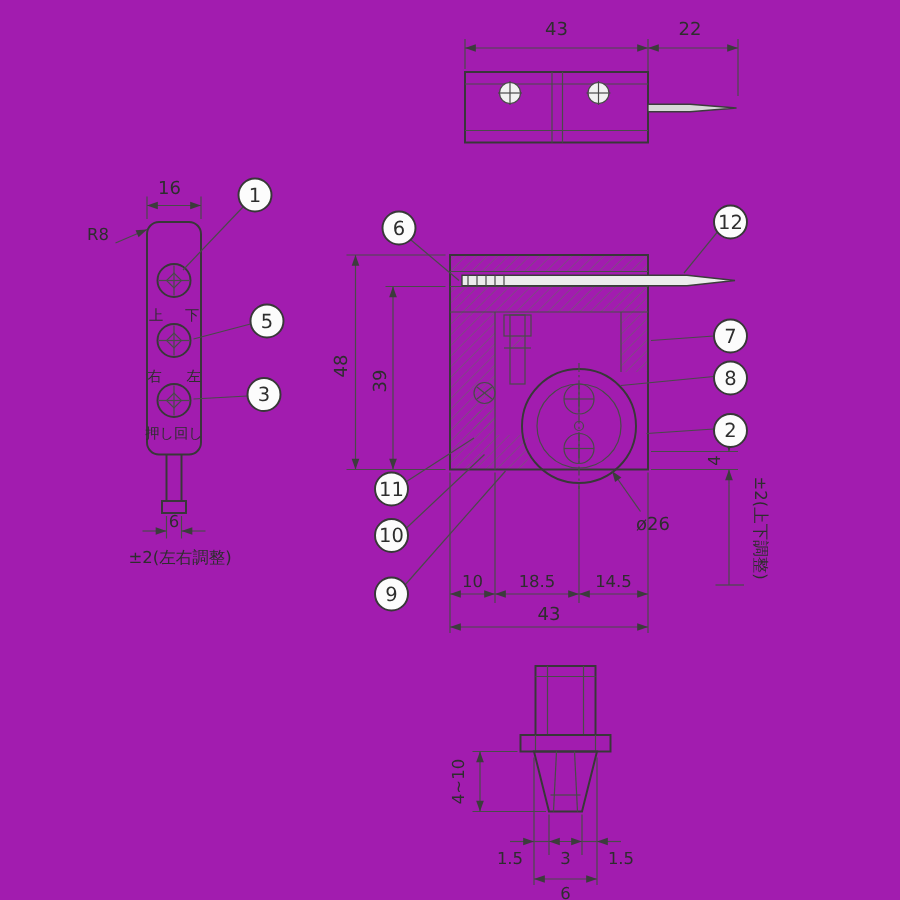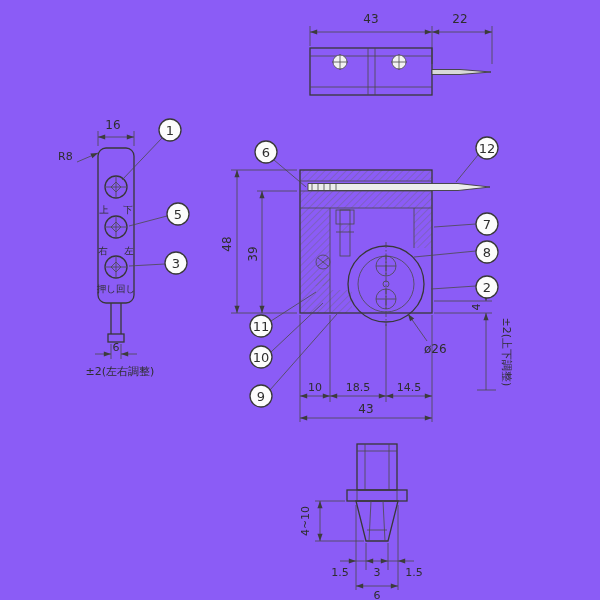--- a/index.html
+++ b/index.html
@@ -1,16 +1,16 @@
 <!DOCTYPE html>
 <html><head>
 <meta charset="utf-8">
 <style>
   html,body{margin:0;padding:0;background:#ffffff;}
-  .page{width:600px;height:600px;background:#8b5cf6;position:relative;overflow:hidden;}
+  .page{width:600px;height:600px;background:#a21caf;position:relative;overflow:hidden;}
   svg{display:block;}
   text{font-family:"DejaVu Sans","Liberation Sans",sans-serif;fill:#2e2e2e;}
   .dim{font-size:12px;}
   .dimsm{font-size:11px;}
   .cnum{font-size:13px;}
   .jp{font-size:9.5px;}
   .jpnote{font-size:11px;}
   .thin{stroke:#4a4a4a;stroke-width:0.8;}
   .med{stroke:#383838;stroke-width:1.3;}
   .leader{stroke:#4a4a4a;stroke-width:0.8;}

